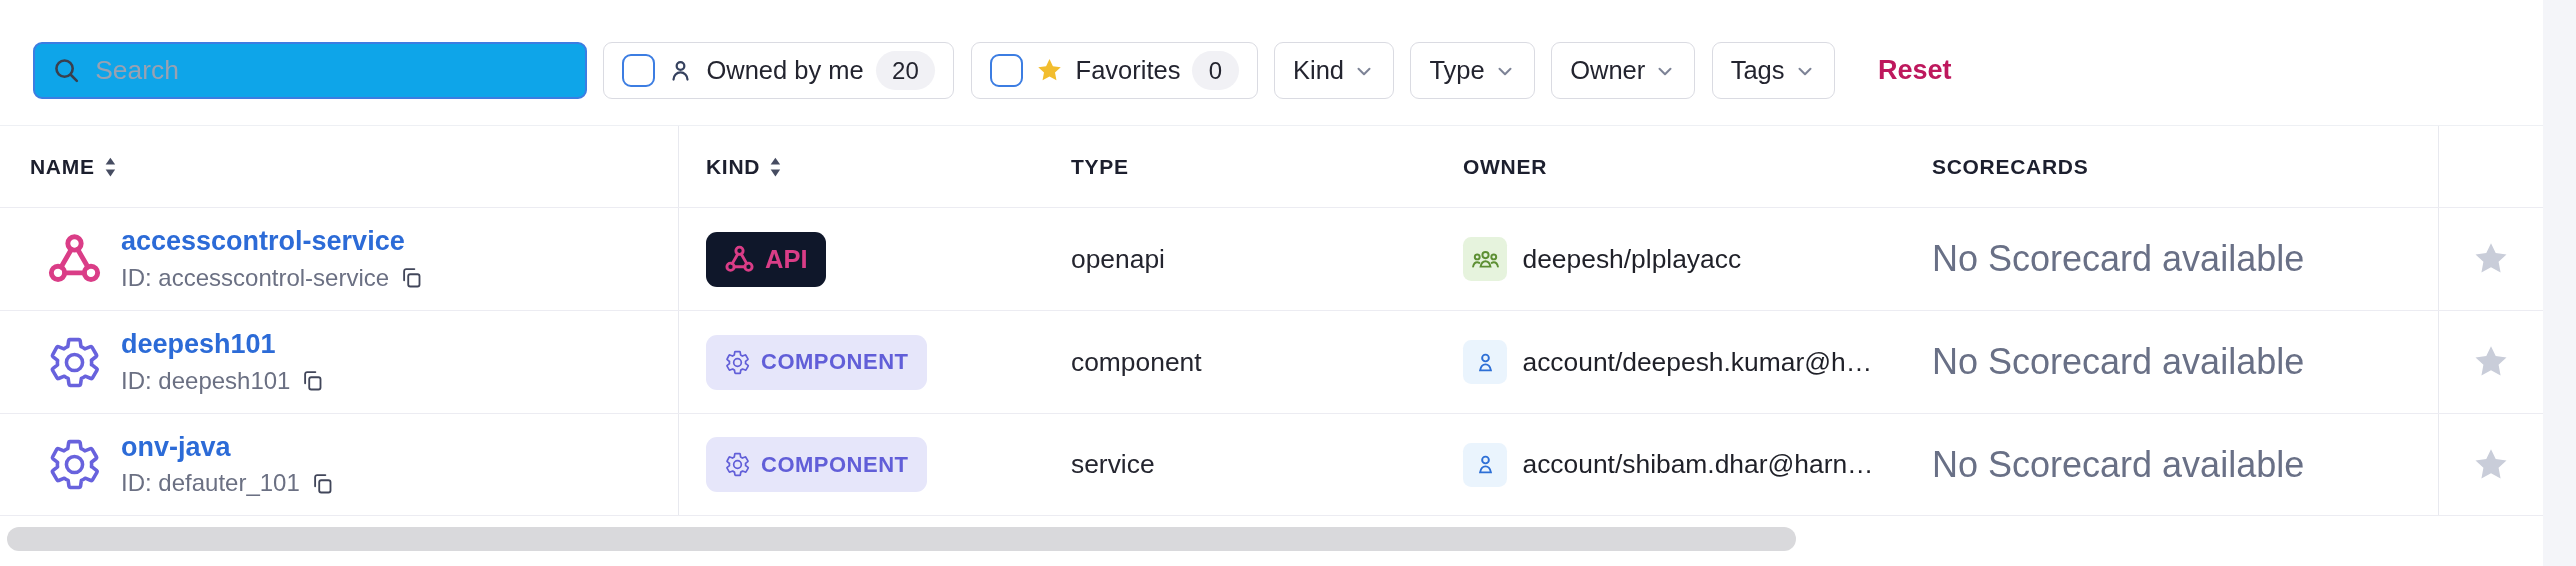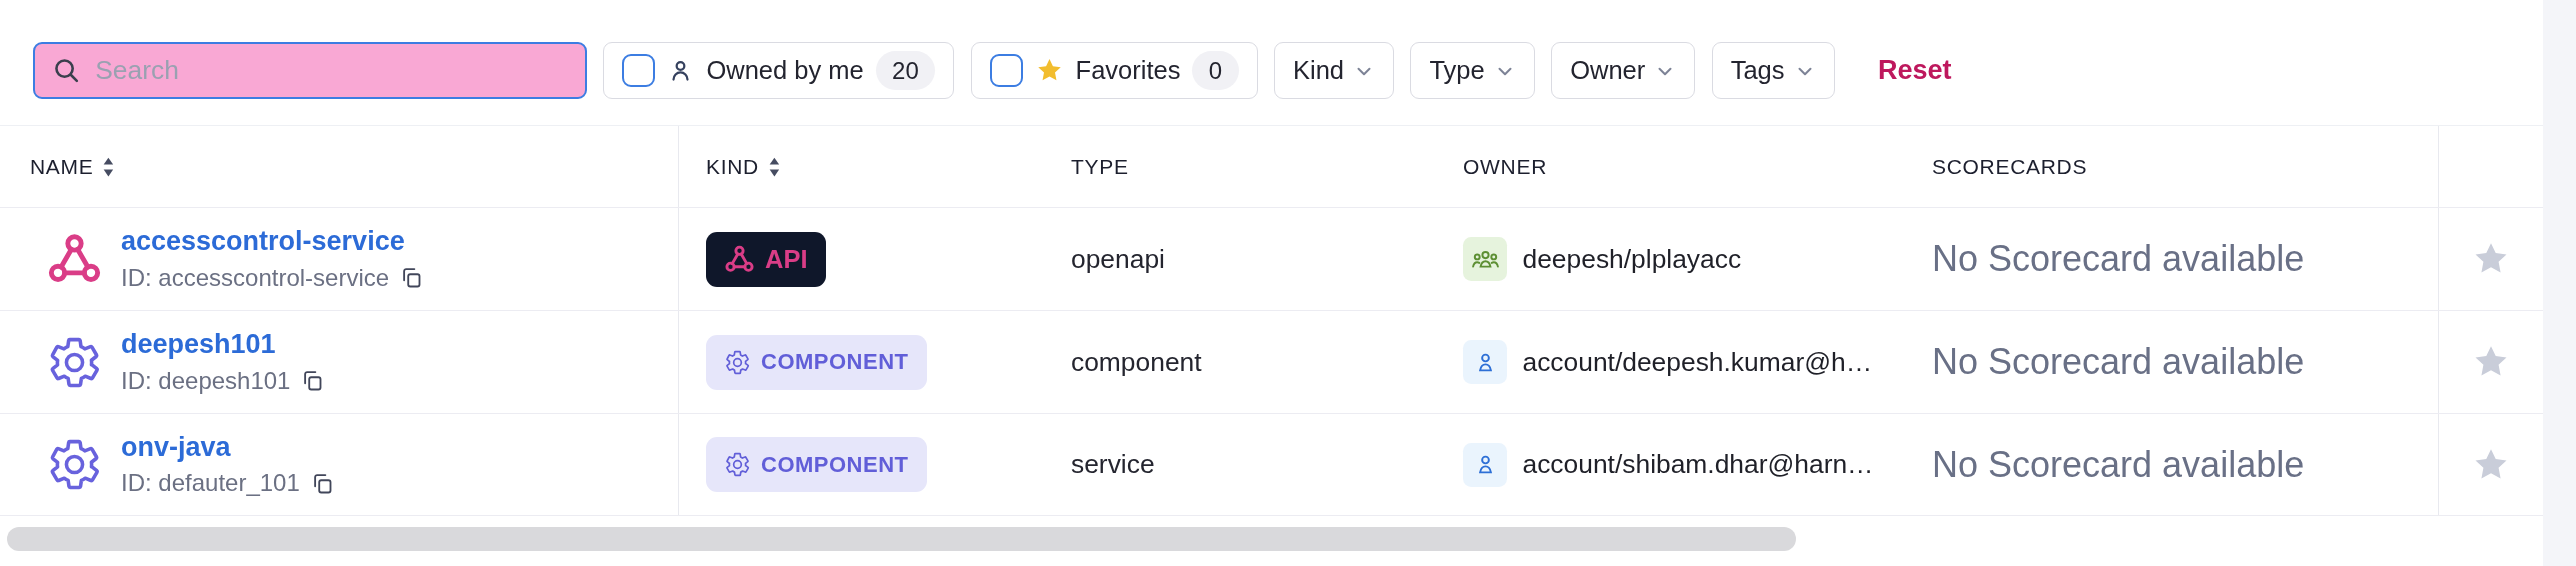--- a/index.html
+++ b/index.html
@@ -6,21 +6,21 @@
   html,body { background:#ffffff; }
   #app {
     position:relative; width:2576px; height:567px; overflow:hidden;
     background:#ffffff; font-family:"Liberation Sans","DejaVu Sans",sans-serif;
   }
   .right-strip { position:absolute; left:2543px; top:0; width:33px; height:567px; background:#f4f5f9; }
 
   
   .filter-bar { position:absolute; left:33px; top:42px; height:57px; display:flex; align-items:center; gap:16.4px; }
   .search-box {
-    width:554px; height:57px; background:#f9a8d4; border:2.7px solid #3c7de2; border-radius:9px;
+    width:554px; height:57px; background:#0ea5e9; border:2.7px solid #3c7de2; border-radius:9px;
     display:flex; align-items:center; padding:0 16.4px; gap:12.8px; flex:none;
   }
   .search-box svg { flex:none; }
   .search-box input {
     border:none; outline:none; background:transparent; width:100%;
     font-size:26.4px; color:#333846; font-family:inherit;
   }
   .search-box input::placeholder { color:#9aa1b1; }
 
   .filter-group, .dropdown {
@@ -32,21 +32,21 @@
   .count-badge { background:#f1f1f5; border-radius:911px; padding:5.5px 16.4px; font-size:24px; color:#23242f; }
   .dropdown { gap:9px; }
   .dropdown-label { font-size:25.5px; color:#23242f; }
   .reset { margin-left:27px; font-size:27px; font-weight:700; color:#be185d; cursor:default; }
 
   
   .table { position:absolute; left:0; top:125px; width:2543px; background:#fff; border-top:1.8px solid #eef0f4; }
   .thead, .trow { display:grid; grid-template-columns:679px 365px 392px 469px 533px 105px; align-items:center; }
   .thead { height:81px; }
   .hcell {
-    font-size:21px; font-weight:400; color:#1c1f2e; letter-spacing:0.7px;
+    font-size:21px; font-weight:700; color:#1c1f2e; letter-spacing:0.7px;
     padding-left:27px; display:flex; align-items:center; gap:9px; height:100%;
   }
   .hcell.first { padding-left:30px; border-right:1.8px solid #e8e9ef; }
   .hcell.star-col { border-left:1.8px solid #e8e9ef; padding:0; }
 
   .trow { height:103px; border-top:1.8px solid #ececf2; }
   .trow:last-child { border-bottom:1.8px solid #ececf2; }
 
   .cell-name { height:100%; padding-left:46px; display:flex; align-items:center; gap:18px; border-right:1.8px solid #e8e9ef; }
   .entity-icon { width:57px; height:57px; flex:none; }

